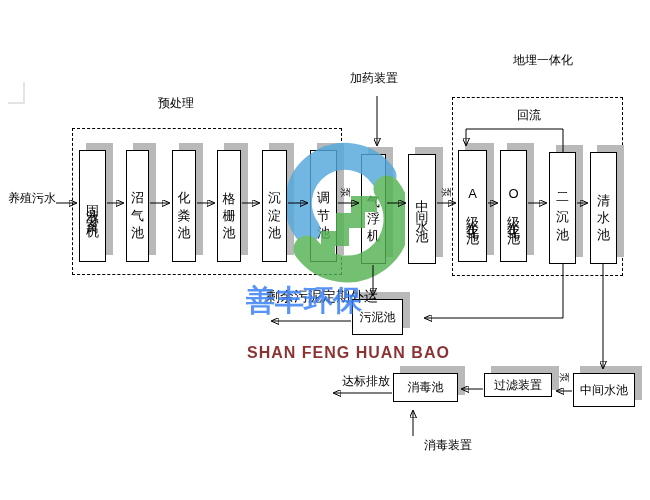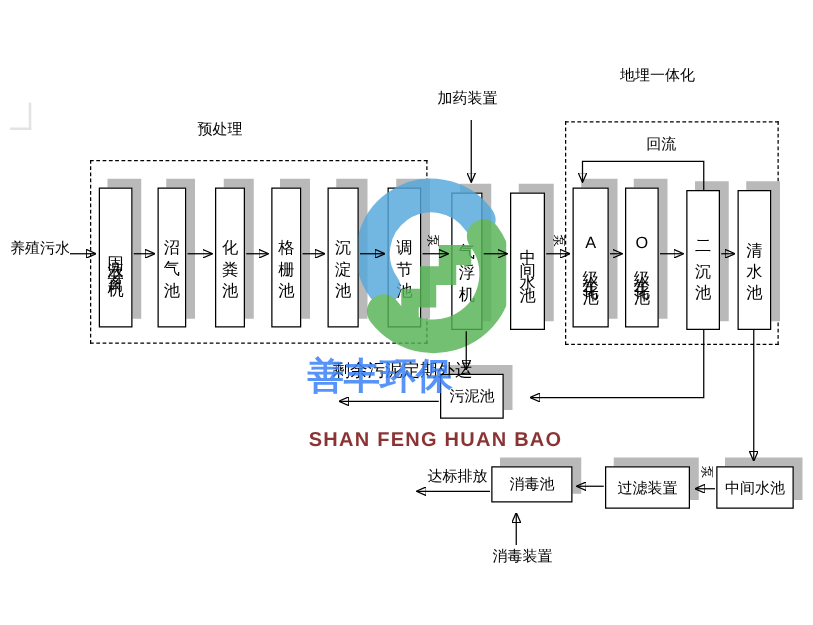--- a/index.html
+++ b/index.html
@@ -58,21 +58,21 @@
 
 <div class="canvas">
 
   <div class="corner-v"></div>
   <div class="corner-h"></div>
 
   <div class="dashed" style="left:72px;top:128px;width:270px;height:147px;"></div>
   <div class="dashed" style="left:452px;top:97px;width:171px;height:179px;"></div>
 
   <div class="lbl" style="left:158px;top:97px;">预处理</div>
-  <div class="lbl" style="left:496px;top:54px;">地埋一体化</div>
+  <div class="lbl" style="left:513px;top:54px;">地埋一体化</div>
 
   <div class="lbl" style="left:8px;top:192px;">养殖污水</div>
 
   <div class="tank" style="left:79px;top:150px;width:27px;height:112px;">
     <span class="vtxt v5">固液分离机</span>
     </div>
   <div class="tank" style="left:126px;top:150px;width:23px;height:112px;">
     <span class="vtxt v3">沼气池</span>
     </div>
   <div class="tank" style="left:172px;top:150px;width:24px;height:112px;">
@@ -105,32 +105,32 @@
   <div class="tank" style="left:590px;top:152px;width:27px;height:112px;">
     <span class="vtxt v3">清水池</span>
     </div>
 
   <div class="tank" style="left:352px;top:299px;width:51px;height:36px;">
     <span class="htxt">污泥池</span>
     </div>
   <div class="tank" style="left:393px;top:373px;width:65px;height:29px;">
     <span class="htxt">消毒池</span>
     </div>
-  <div class="tank" style="left:484px;top:373px;width:68px;height:34px;">
+  <div class="tank" style="left:484px;top:373px;width:68px;height:24px;">
     <span class="htxt">过滤装置</span>
     </div>
   <div class="tank" style="left:573px;top:373px;width:62px;height:34px;">
     <span class="htxt">中间水池</span>
     </div>
 
   <div class="lbl" style="left:350px;top:72px;">加药装置</div>
   <div class="lbl" style="left:517px;top:109px;">回流</div>
   <div class="lbl small" style="left:266px;top:288px;">剩余污泥定期外运</div>
   <div class="lbl" style="left:342px;top:375px;">达标排放</div>
-  <div class="lbl" style="left:394px;top:439px;">消毒装置</div>
+  <div class="lbl" style="left:424px;top:439px;">消毒装置</div>
   <div class="pump" style="left:339px;top:186px;">泵</div>
   <div class="pump" style="left:440px;top:186px;">泵</div>
   <div class="pump" style="left:558px;top:371px;">泵</div>
 
   <svg class="wm wm-logo" viewBox="0 0 118 163">
     <path d="M 96 46 A 45 45 0 1 0 20 100" stroke-width="27" stroke-linecap="round" fill="none" stroke="#54a8dc"></path>
     <path d="M 20 119 A 44 44 0 1 0 100 59" stroke-width="27" stroke-linecap="round" fill="none" stroke="#55b355"></path>
     <path d="M 34 133 L 34 101 L 49 101 L 49 83 L 64 83 L 64 66 L 90 66 L 90 82 L 78 82 L 78 98 L 62 98 L 62 116 L 48 116 L 48 133 Z" fill="#55b355"></path>
   </svg>
 

